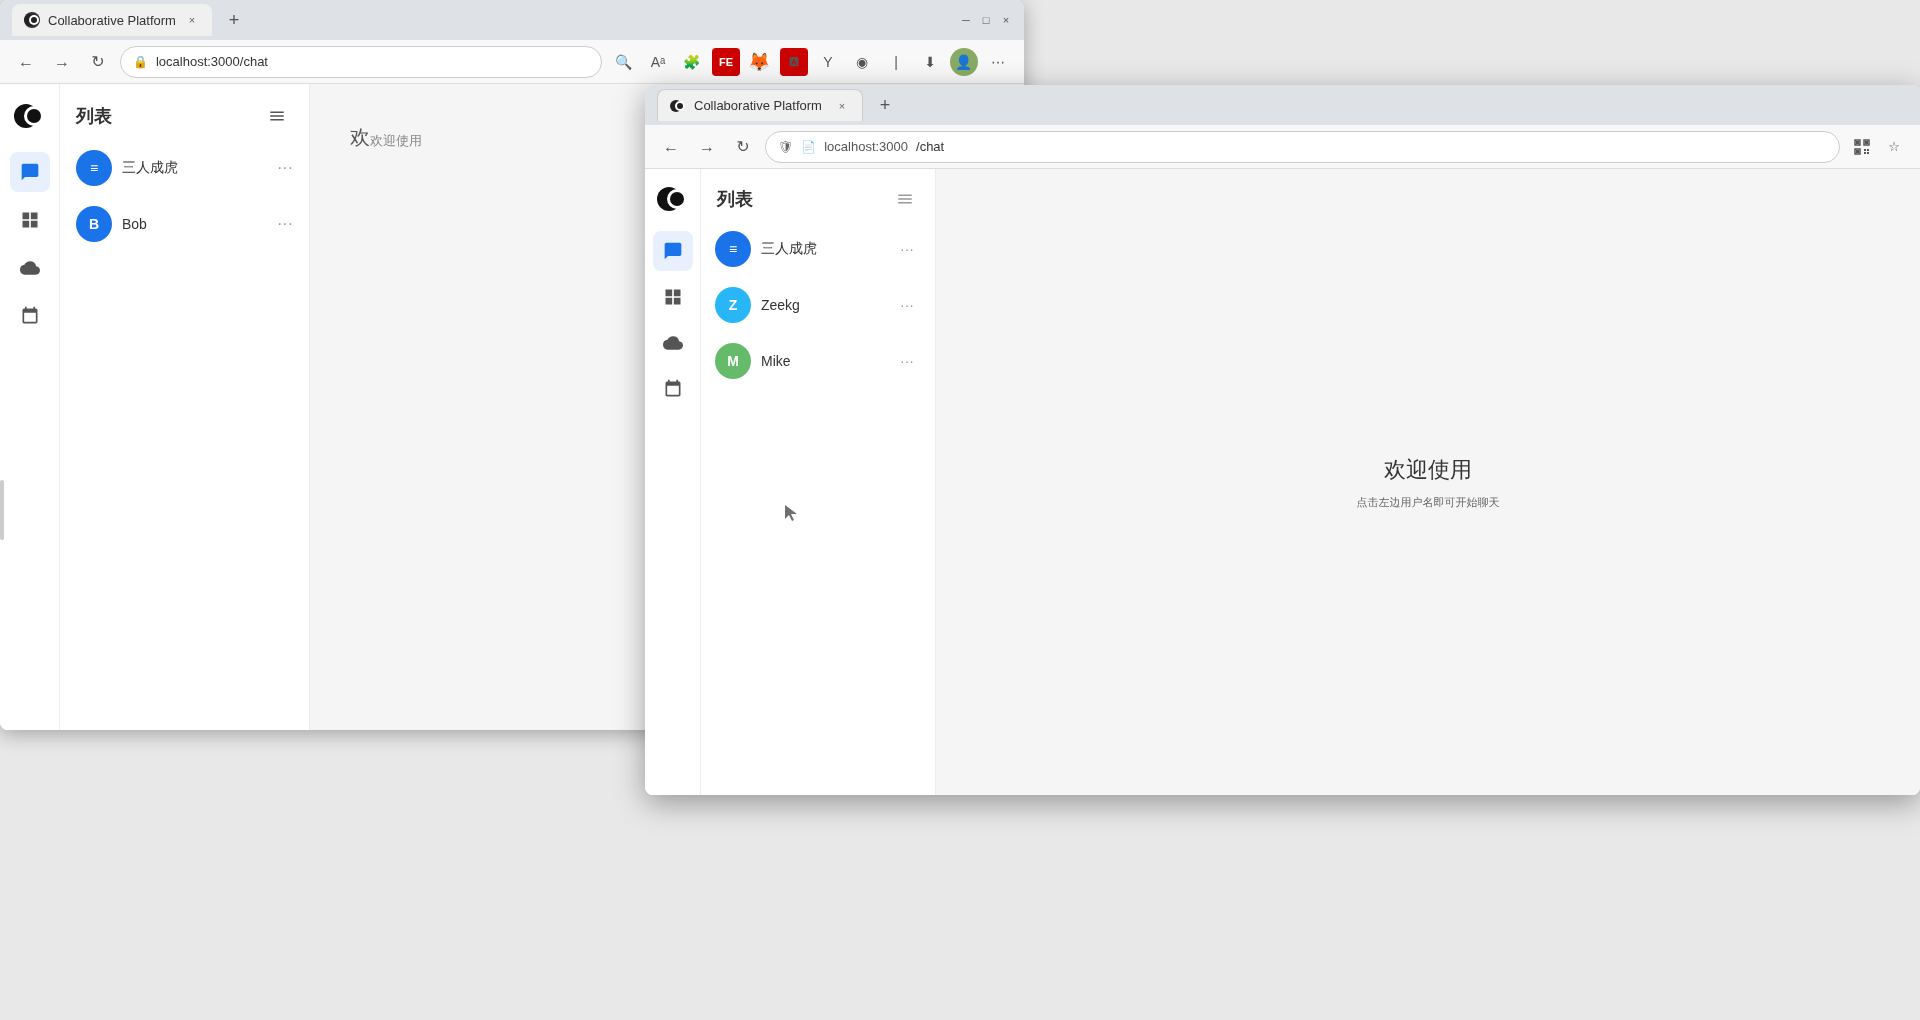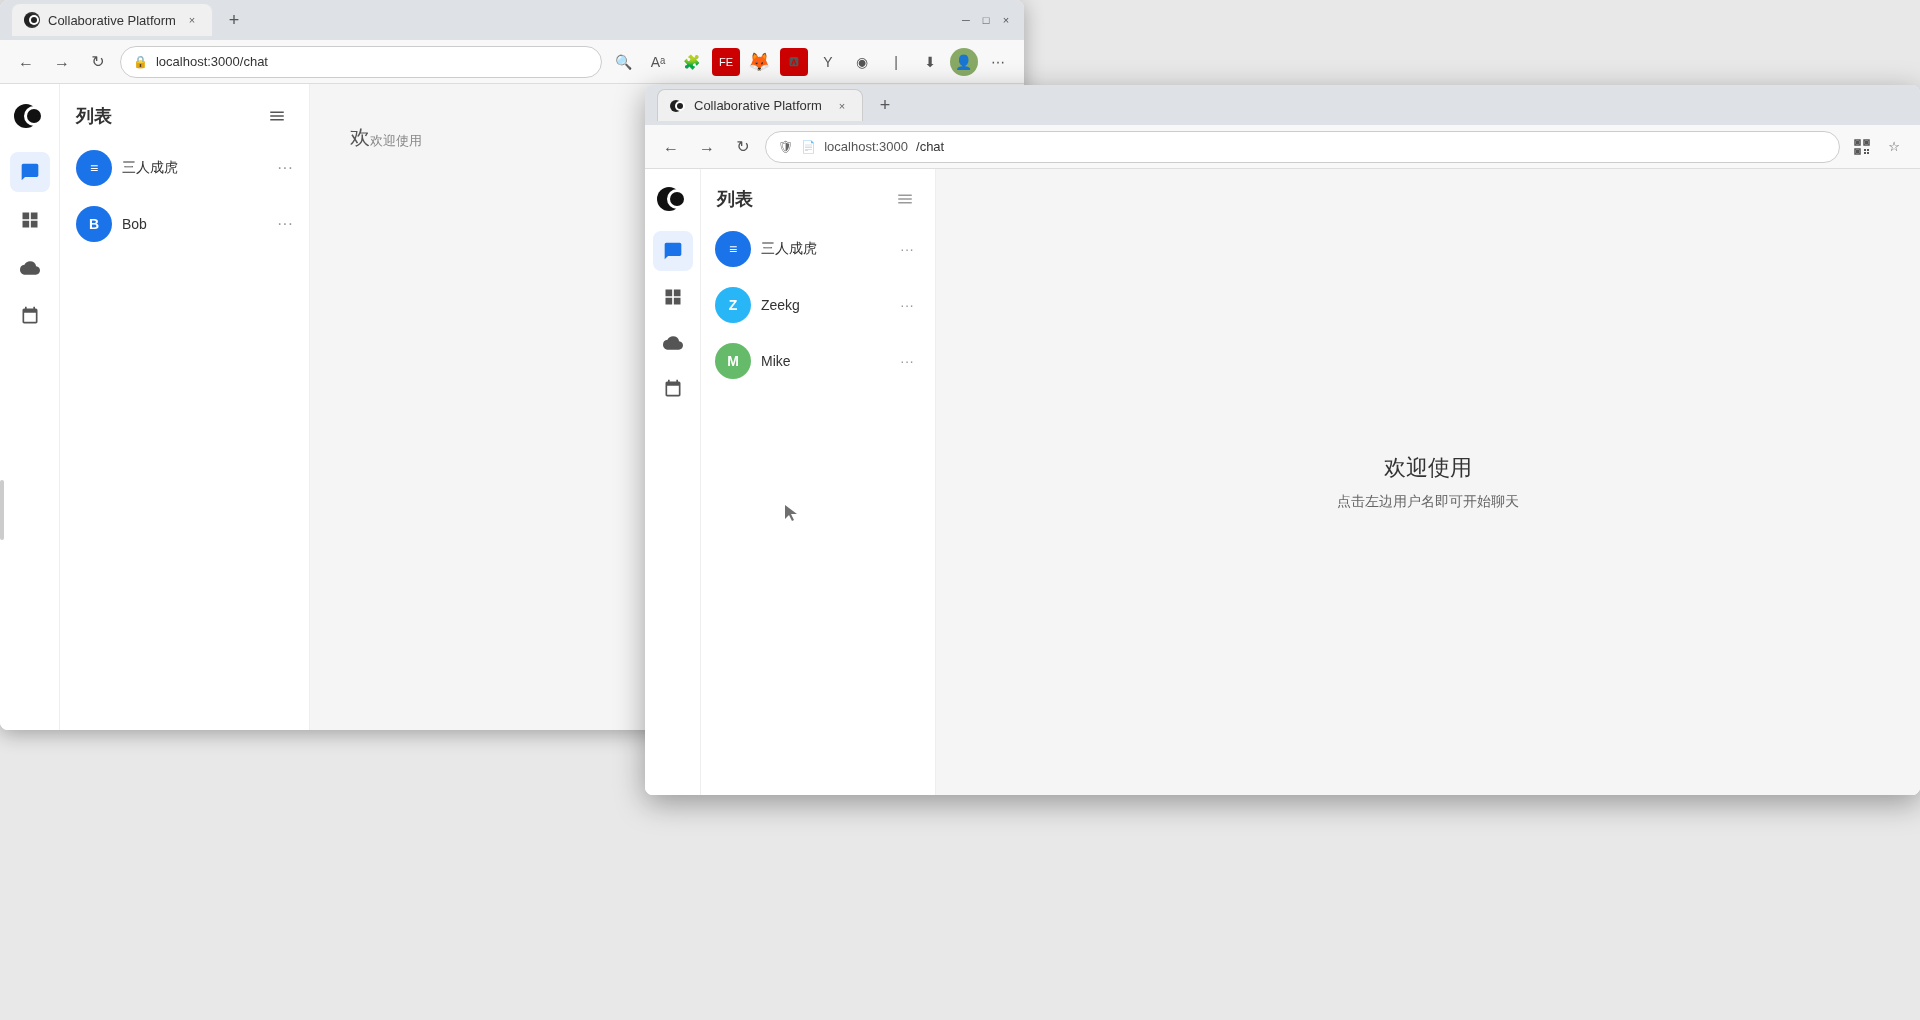--- a/index.html
+++ b/index.html
@@ -497,21 +497,21 @@
       justify-content: center;
     }
 
     .fg-app .welcome-title {
       font-size: 22px;
       color: #333;
       margin-bottom: 10px;
     }
 
     .fg-app .welcome-subtitle {
-      font-size: 14px;
+      font-size: 11px;
       color: #666;
     }
 
     
     .scroll-indicator {
       position: absolute;
       left: 0;
       top: 50%;
       transform: translateY(-50%);
       width: 4px;
@@ -550,21 +550,21 @@
     <div class="nav-btn">↻</div>
     <div class="address-bar">
       <span style="color:#666;font-size:12px">🔒</span>
       <span>localhost:3000/chat</span>
     </div>
     <div class="toolbar-icons">
       <div class="toolbar-icon">🔍</div>
       <div class="toolbar-icon">Aᵃ</div>
       <div class="toolbar-icon">🧩</div>
 
-      <div class="toolbar-icon" style="background:#c00;color:white;border-radius:4px;font-size:11px;font-weight:normal">FE</div>
+      <div class="toolbar-icon" style="background:#c00;color:white;border-radius:4px;font-size:11px;font-weight:bold">FE</div>
       <div class="toolbar-icon" style="font-size:18px">🦊</div>
       <div class="toolbar-icon" style="background:#c00;border-radius:4px;font-size:11px">🅰</div>
       <div class="toolbar-icon">Y</div>
       <div class="toolbar-icon">◉</div>
       <div class="toolbar-icon">|</div>
       <div class="toolbar-icon">⬇</div>
       <div class="toolbar-icon" style="width:28px;height:28px;border-radius:50%;background:#8a6;overflow:hidden;display:flex;align-items:center;justify-content:center">👤</div>
       <div class="toolbar-icon">⋯</div>
     </div>
   </div>

